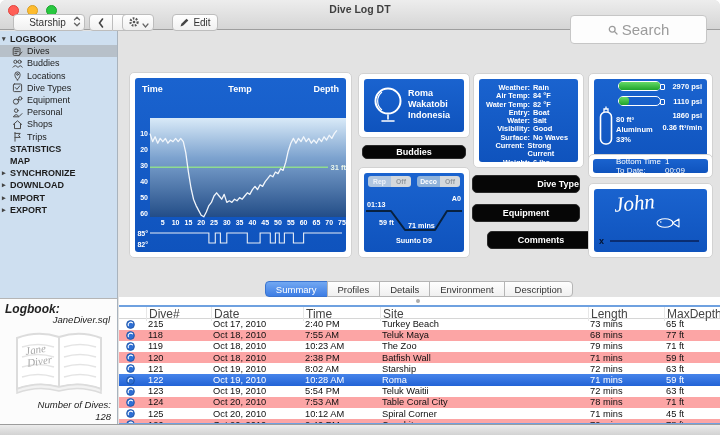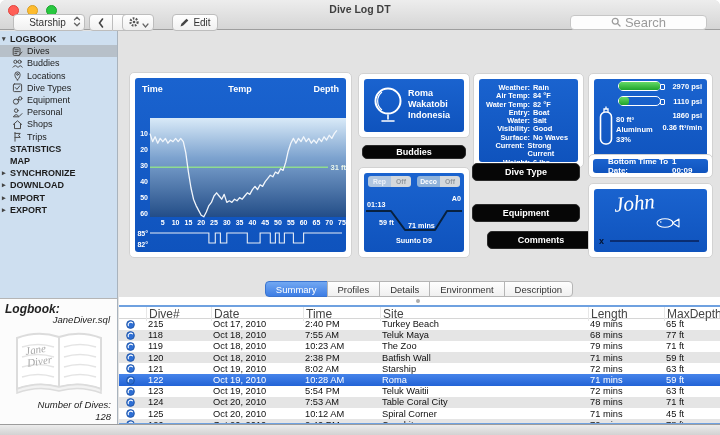--- a/index.html
+++ b/index.html
@@ -15,21 +15,21 @@
   .win-title{position:absolute;top:3px;left:0;right:0;text-align:center;font-size:10.5px;font-weight:bold;color:#3f3f3f;}
   .tbtn{position:absolute;top:14px;height:17px;background:linear-gradient(#ffffff,#f0f0f0);border:1px solid #bdbdbd;border-radius:4px;box-sizing:border-box;display:flex;align-items:center;justify-content:center;color:#333;}
   .units-popup{left:13px;width:72px;font-size:10px;padding:0 3px 0 8px;}
   .units-popup .uval{flex:1;text-align:center;}
   .navgroup{position:absolute;left:89px;top:14px;display:flex;}
   .navgroup .nbtn{width:24px;height:17px;background:linear-gradient(#ffffff,#f0f0f0);border:1px solid #bdbdbd;box-sizing:border-box;display:flex;align-items:center;justify-content:center;}
   .navgroup .nbtn:first-child{border-radius:4px 0 0 4px;}
   .navgroup .nbtn:last-child{border-radius:0 4px 4px 0;border-left:none;}
   .gearbtn{left:122px;width:32px;gap:2px;}
   .editbtn{left:172px;width:46px;font-size:10px;gap:4px;}
-  .search{position:absolute;right:13px;top:15px;width:137px;height:15px;background:#fdfdfd;border:1px solid #c6c6c6;border-radius:4px;box-sizing:border-box;display:flex;align-items:center;justify-content:center;gap:4px;font-size:13px;color:#9b9b9b;}
+  .search{position:absolute;right:13px;top:15px;width:137px;height:29px;background:#fdfdfd;border:1px solid #c6c6c6;border-radius:4px;box-sizing:border-box;display:flex;align-items:center;justify-content:center;gap:4px;font-size:15px;color:#9b9b9b;}
   
   .sidebar{position:absolute;left:0;top:31px;width:118px;height:267px;background:#cedff0;border-right:1px solid #a9b3bd;box-sizing:border-box;padding-top:2px;overflow:hidden;}
   .sb-row{display:flex;align-items:center;height:12.2px;font-size:9px;color:#1c1c1c;}
   .sb-section{font-weight:bold;}
   .sb-tri{width:8px;padding-left:2px;font-size:7px;color:#444;line-height:12px;}
   .sb-item{padding-left:12px;}
   .sb-item .sb-icon{width:12px;height:11px;margin-right:3px;display:flex;align-items:center;}
   .sb-item.selected{background:#b7c0c9;}
   
   .sidebar-bottom{position:absolute;left:0;top:298px;width:118px;height:126px;background:#fcfcfc;border-right:1px solid #a9b3bd;border-top:1px solid #b5b5b5;box-sizing:border-box;font-style:italic;color:#222;}
@@ -44,21 +44,21 @@
   .bluepanel{position:absolute;inset:5px;background:linear-gradient(#1a63cf,#0f53bd);border-radius:3px;overflow:hidden;color:#fff;}
   #chart-card{left:129px;top:72px;width:223px;height:186px;}
   #site-card{left:358px;top:73px;width:112px;height:65px;}
   #profile-card{left:358px;top:167px;width:112px;height:91px;}
   #weather-card{left:473px;top:73px;width:111px;height:95px;}
   #tank-card{left:588px;top:73px;width:125px;height:102px;}
   #btd-card{left:588px;top:154px;width:125px;height:24px;}
   #sig-card{left:588px;top:183px;width:125px;height:75px;}
   .blackbtn{position:absolute;background:#060606;border:1px solid #2a2a2a;border-radius:5px;color:#fff;font-size:9px;font-weight:bold;display:flex;align-items:center;justify-content:center;box-sizing:border-box;}
   #buddies-btn{left:362px;top:145px;width:104px;height:14px;}
-  #btn-divetype{left:472px;top:163px;width:108px;height:18px;}
+  #btn-divetype{left:472px;top:175px;width:108px;height:18px;justify-content:flex-end;}
   #btn-equipment{left:472px;top:204px;width:108px;height:18px;}
   #btn-comments{left:472px;top:231px;width:108px;height:18px;margin-left:15px;}
   .chart-svg{position:absolute;inset:0;width:100%;height:100%;}
   .globe{position:absolute;left:7px;top:6px;}
   .site-lines{position:absolute;left:44px;top:9px;font-size:9px;font-weight:bold;line-height:11px;}
   
   .segrow{position:absolute;left:0;right:0;top:3px;display:flex;justify-content:center;gap:6px;}
   .seg{display:flex;height:11px;border-radius:3px;overflow:hidden;font-size:6.8px;font-weight:bold;line-height:11px;text-align:center;}
   .seg .on{width:23px;background:#b0c6e0;color:#eef3fa;}
   .seg .off{width:20px;background:#d4d8dc;color:#90979e;}
@@ -70,21 +70,21 @@
   .w-label{width:47px;text-align:right;margin-right:3px;}
   .w-gap{height:4px;}
   
   .tbar{position:absolute;left:24px;width:43px;height:10px;border:1.5px solid #fff;border-radius:6px;box-sizing:border-box;}
   .tbar i{display:block;height:100%;border-radius:3px;background:linear-gradient(#66da66,#1ea32a);}
   .tbar::after{content:"";position:absolute;right:-5px;top:1.5px;width:3px;height:4px;border:1px solid #fff;border-radius:1px;}
   .tklabel{position:absolute;right:5px;font-size:7.5px;font-weight:bold;}
   .tkleft{position:absolute;left:22px;font-size:7.5px;font-weight:bold;}
   .vtank{position:absolute;left:3px;top:26px;}
   
-  .btd-bar{position:absolute;inset:4px;background:linear-gradient(#1a63cf,#0f53bd);border-radius:3px;display:flex;align-items:center;justify-content:space-between;padding:0 15px;font-size:8px;font-weight:bold;color:#fff;box-sizing:border-box;}
+  .btd-bar{position:absolute;inset:4px;background:linear-gradient(#1a63cf,#0f53bd);border-radius:3px;display:flex;align-items:center;justify-content:space-between;padding:0 23px;font-size:8px;font-weight:normal;color:#fff;box-sizing:border-box;}
   
   .sig-name{position:absolute;left:20px;top:2px;font-family:"Liberation Serif",serif;font-style:italic;font-size:21px;color:#fff;transform:rotate(-5deg);}
   .fish{position:absolute;left:62px;top:27px;}
   .sig-x{position:absolute;left:5px;bottom:6px;font-size:9px;font-weight:bold;color:#04122e;}
   .sig-line{position:absolute;left:16px;right:8px;bottom:10px;height:2px;background:#0a2d72;}
   
   .tabbar{position:absolute;left:119px;right:0;top:281px;height:17px;display:flex;justify-content:center;}
   .tab{height:16px;line-height:15px;padding:0 10px;font-size:9.5px;color:#333;background:linear-gradient(#fefefe,#f0f0f0);border:1px solid #b5b5b5;margin-left:-1px;box-sizing:border-box;}
   .tab:first-child{border-radius:4px 0 0 4px;}
   .tab:last-child{border-radius:0 4px 4px 0;}
@@ -92,21 +92,21 @@
   
   .dtable{position:absolute;left:119px;right:0;top:297px;height:127px;background:#fff;overflow:hidden;border-bottom:1.5px solid #6fa1e0;box-sizing:border-box;}
   .strip{height:8px;position:relative;background:#fff;}
   .split-dot{position:absolute;left:297px;top:2px;width:4px;height:4px;border-radius:50%;background:#ababab;}
   .blueline{height:1.5px;background:#6fa1e0;}
   .thead,.trow{display:grid;grid-template-columns:27px 65px 92px 77px 208px 76px 1fr;align-items:center;}
   .thead{height:11px;border-bottom:1px solid #d6d6d6;font-size:12px;color:#444;}
   .th{padding-left:2px;border-left:1px solid #e7e7e7;height:100%;display:flex;align-items:center;box-sizing:border-box;}
   .th:first-child{border-left:none;}
   .trow{height:11.2px;font-size:9.3px;color:#101010;}
-  .trow.stripe{background:#e5e5e5;}
+  .trow.stripe{background:#fca5a5;}
   .trow.selected{background:linear-gradient(#4684ea,#2263d6);color:#fff;}
   .row-icon{padding-left:7px;display:flex;align-items:center;}
   .td{padding-left:2px;overflow:hidden;white-space:nowrap;}
   
   .bottombar{position:absolute;left:0;top:424px;right:0;height:11px;background:linear-gradient(#ececec,#d2d2d2);border-top:1px solid #9c9c9c;box-sizing:border-box;}
 </style>
 </head>
 <body>
 
 <div class="window">
@@ -505,21 +505,21 @@
           <span class="row-icon">
             <svg width="9" height="9" viewBox="0 0 9 9">
               <circle cx="4.5" cy="4.5" r="3.9" fill="#2e6fd4" stroke="#1c4f9e" stroke-width="0.8"></circle>
               <path d="M2.3 5.7 a2.7 2.7 0 0 1 4.3 -2.9" stroke="#fff" stroke-width="1.1" fill="none" stroke-linecap="round"></path>
             </svg>
           </span>
           <span class="td">215</span>
           <span class="td">Oct 17, 2010</span>
           <span class="td">2:40 PM</span>
           <span class="td">Turkey Beach</span>
-          <span class="td">49 mins</span>
+          <span class="td">73 mins</span>
           <span class="td">65 ft</span>
         </div>
         <div class="trow stripe">
           <span class="row-icon">
             <svg width="9" height="9" viewBox="0 0 9 9">
               <circle cx="4.5" cy="4.5" r="3.9" fill="#2e6fd4" stroke="#1c4f9e" stroke-width="0.8"></circle>
               <path d="M2.3 5.7 a2.7 2.7 0 0 1 4.3 -2.9" stroke="#fff" stroke-width="1.1" fill="none" stroke-linecap="round"></path>
             </svg>
           </span>
           <span class="td">118</span>

